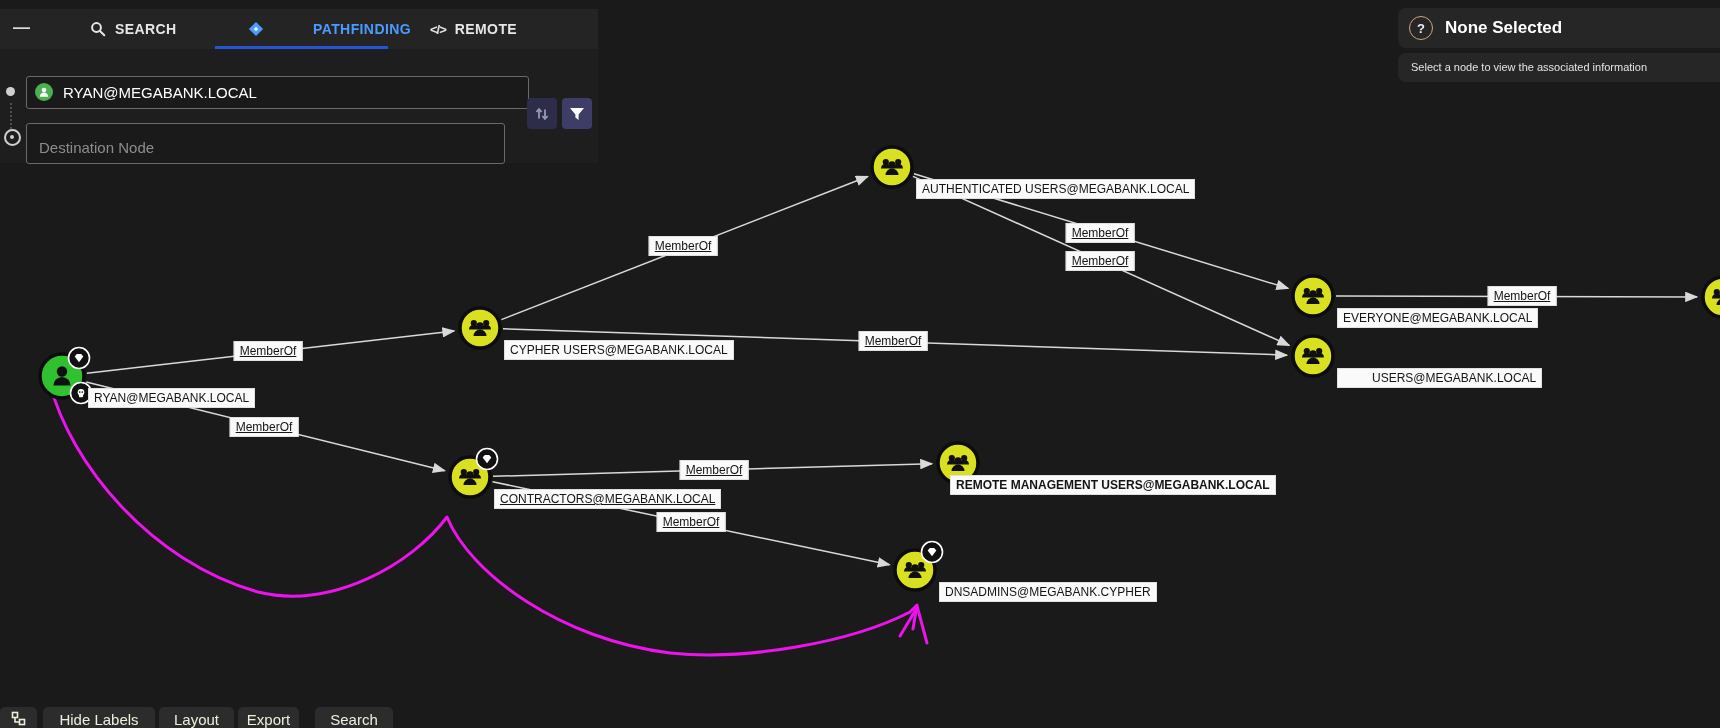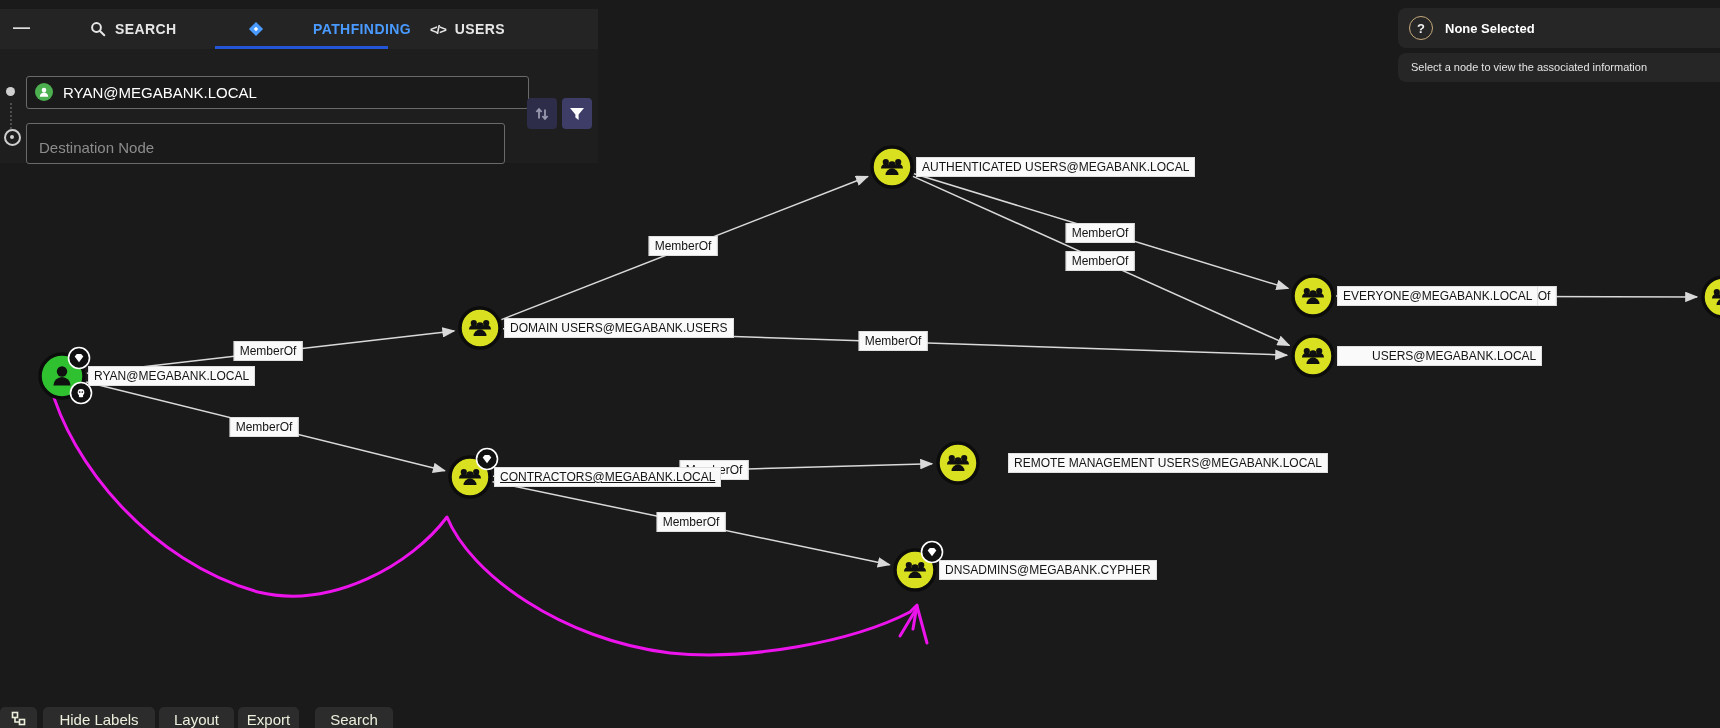--- a/index.html
+++ b/index.html
@@ -37,32 +37,32 @@
   #swap-btn{left:527px;top:89px;background:#2d2d4a;}
   #filter-btn{left:562px;top:89px;background:#3d3d68;}
 
   
   .info-header{left:1398px;top:8px;width:322px;height:40px;background:#262626;
                border-radius:8px 0 0 8px;display:flex;align-items:center;gap:12px;
                padding-left:11px;box-sizing:border-box;}
   .help-circle{width:22px;height:22px;border:1.5px solid #c7a97c;border-radius:50%;
                color:#f0f0f0;font-size:13px;font-weight:bold;display:flex;
                align-items:center;justify-content:center;flex:none;}
-  .info-title{color:#ffffff;font-size:13px;font-weight:bold;white-space:nowrap;}
+  .info-title{color:#ffffff;font-size:17px;font-weight:bold;white-space:nowrap;}
   .info-sub{left:1398px;top:53px;width:322px;height:29px;background:#262626;
             border-radius:8px 0 0 8px;color:#e4e4e4;font-size:11px;line-height:29px;
             padding-left:13px;box-sizing:border-box;white-space:nowrap;overflow:hidden;}
 
   
   #graph-svg{left:0;top:0;}
   .edge-label,.node-label{position:absolute;background:#fafafa;color:#141414;
       font-size:12px;line-height:16px;padding:1px 5px;white-space:nowrap;
       border:1px solid #e0e0e0;}
-  .node-label{transform:translateY(-50%);}
-  .edge-label{transform:translate(-50%,-50%);}
+  .node-label{transform:translateY(-50%);margin-top:22px;}
+  .edge-label{transform:translate(-50%,-50%);text-decoration:underline;}
 
   
   .tool-btn{top:707px;height:28px;background:#2c2c2c;border-radius:5px 5px 0 0;
             color:#eeeedd;font-size:15px;font-weight:500;display:flex;
             align-items:flex-start;justify-content:center;padding-top:4px;
             box-sizing:border-box;cursor:pointer;}
 </style>
 </head>
 <body>
 
@@ -211,26 +211,26 @@
     <div class="edge-label" style="left: 683px; top: 246px;">MemberOf</div>
     <div class="edge-label" style="left: 893px; top: 341px;">MemberOf</div>
     <div class="edge-label" style="left: 1100px; top: 233px;">MemberOf</div>
     <div class="edge-label" style="left: 1100px; top: 261px;">MemberOf</div>
     <div class="edge-label" style="left: 1522px; top: 296px;">MemberOf</div>
     <div class="edge-label" style="left: 714px; top: 470px;">MemberOf</div>
     <div class="edge-label" style="left: 691px; top: 522px;">MemberOf</div>
   </div>
 <div id="node-labels" class="abs" style="left:0;top:0;">
     <div class="node-label" style="left: 88px; top: 376px;">RYAN@MEGABANK.LOCAL</div>
-    <div class="node-label" style="left: 504px; top: 328px;">DOMAIN USERS@MEGABANK.USERS</div>
+    <div class="node-label" style="left: 504px; top: 328px;">CYPHER USERS@MEGABANK.LOCAL</div>
     <div class="node-label" style="left: 916px; top: 167px;">AUTHENTICATED USERS@MEGABANK.LOCAL</div>
     <div class="node-label" style="left: 1337px; top: 296px;">EVERYONE@MEGABANK.LOCAL</div>
     <div class="node-label" style="left: 1337px; top: 356px; padding-left: 34px;">USERS@MEGABANK.LOCAL</div>
     <div class="node-label" style="left: 494px; top: 477px; text-decoration: underline;">CONTRACTORS@MEGABANK.LOCAL</div>
-    <div class="node-label" style="left: 1008px; top: 463px;">REMOTE MANAGEMENT USERS@MEGABANK.LOCAL</div>
+    <div class="node-label" style="left: 950px; top: 463px; font-weight: bold;">REMOTE MANAGEMENT USERS@MEGABANK.LOCAL</div>
     <div class="node-label" style="left: 939px; top: 570px;">DNSADMINS@MEGABANK.CYPHER</div>
   </div>
 
 <div class="abs left-card">
   <div class="abs tab-bar">
     <div class="abs minimize">—</div>
 
     <div class="abs tab" style="left:90px;">
       <svg width="16" height="16" viewBox="0 0 16 16">
         <circle cx="6.5" cy="6.5" r="4.4" fill="none" stroke="#e6e6e6" stroke-width="2"></circle>
@@ -242,21 +242,21 @@
     <div class="abs tab active" style="left:247px;">
       <svg width="18" height="18" viewBox="0 0 18 18">
         <rect x="4" y="4" width="10" height="10" fill="#4a9bff" transform="rotate(45 9 9)"></rect>
         <rect x="7.4" y="7.4" width="3.2" height="3.2" fill="#fdfdfd" transform="rotate(45 9 9)"></rect>
       </svg>
       <span>PATHFINDING</span>
     </div>
 
     <div class="abs tab" style="left:430px;">
       <span class="cypher-glyph">&lt;/&gt;</span>
-      <span>USERS</span>
+      <span>REMOTE</span>
     </div>
 
     <div class="abs tab-underline"></div>
   </div>
 
   <div class="abs start-bullet"></div>
   <div class="abs dotline"></div>
   <div class="abs bullseye"></div>
 
   <input id="start-input" class="path-input" value="RYAN@MEGABANK.LOCAL" style="">

